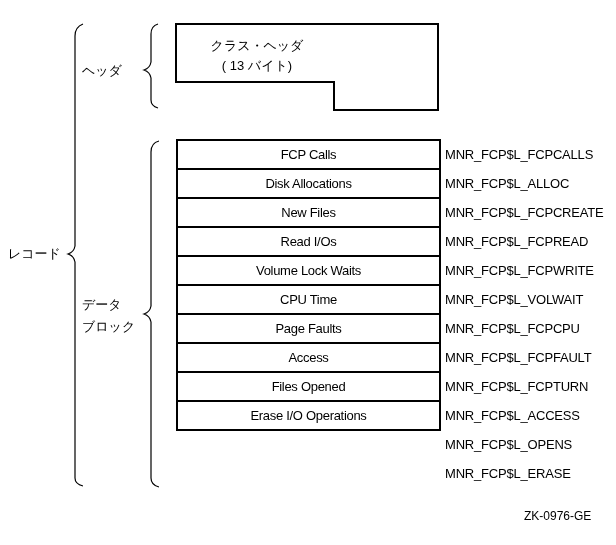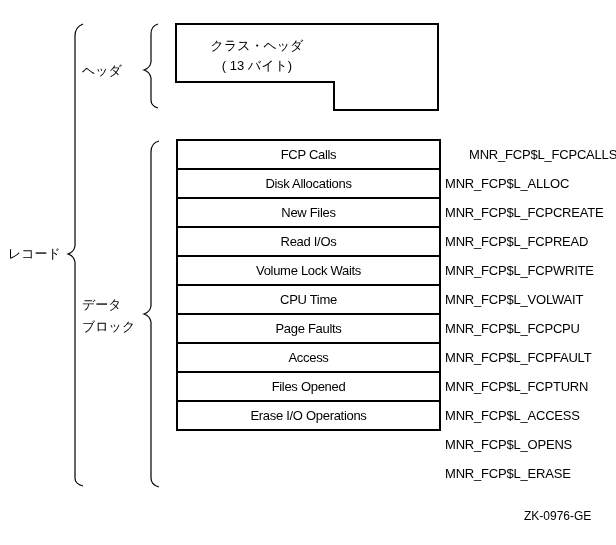--- a/index.html
+++ b/index.html
@@ -64,21 +64,21 @@
       <span>Access</span>
     </div>
     <div class="row">
       <span>Files Opened</span>
     </div>
     <div class="row">
       <span>Erase I/O Operations</span>
     </div>
   </div>
 <div id="symbols">
-    <div class="sym" style="top: 147px; margin-left: 24px;">MNR_FCP$L_FCPCALLS</div>
+    <div class="sym" style="top: 147px;">MNR_FCP$L_FCPCALLS</div>
     <div class="sym" style="top: 176px;">MNR_FCP$L_ALLOC</div>
     <div class="sym" style="top: 205px;">MNR_FCP$L_FCPCREATE</div>
     <div class="sym" style="top: 234px;">MNR_FCP$L_FCPREAD</div>
     <div class="sym" style="top: 263px;">MNR_FCP$L_FCPWRITE</div>
     <div class="sym" style="top: 292px;">MNR_FCP$L_VOLWAIT</div>
     <div class="sym" style="top: 321px;">MNR_FCP$L_FCPCPU</div>
     <div class="sym" style="top: 350px;">MNR_FCP$L_FCPFAULT</div>
     <div class="sym" style="top: 379px;">MNR_FCP$L_FCPTURN</div>
     <div class="sym" style="top: 408px;">MNR_FCP$L_ACCESS</div>
     <div class="sym" style="top: 437px;">MNR_FCP$L_OPENS</div>

